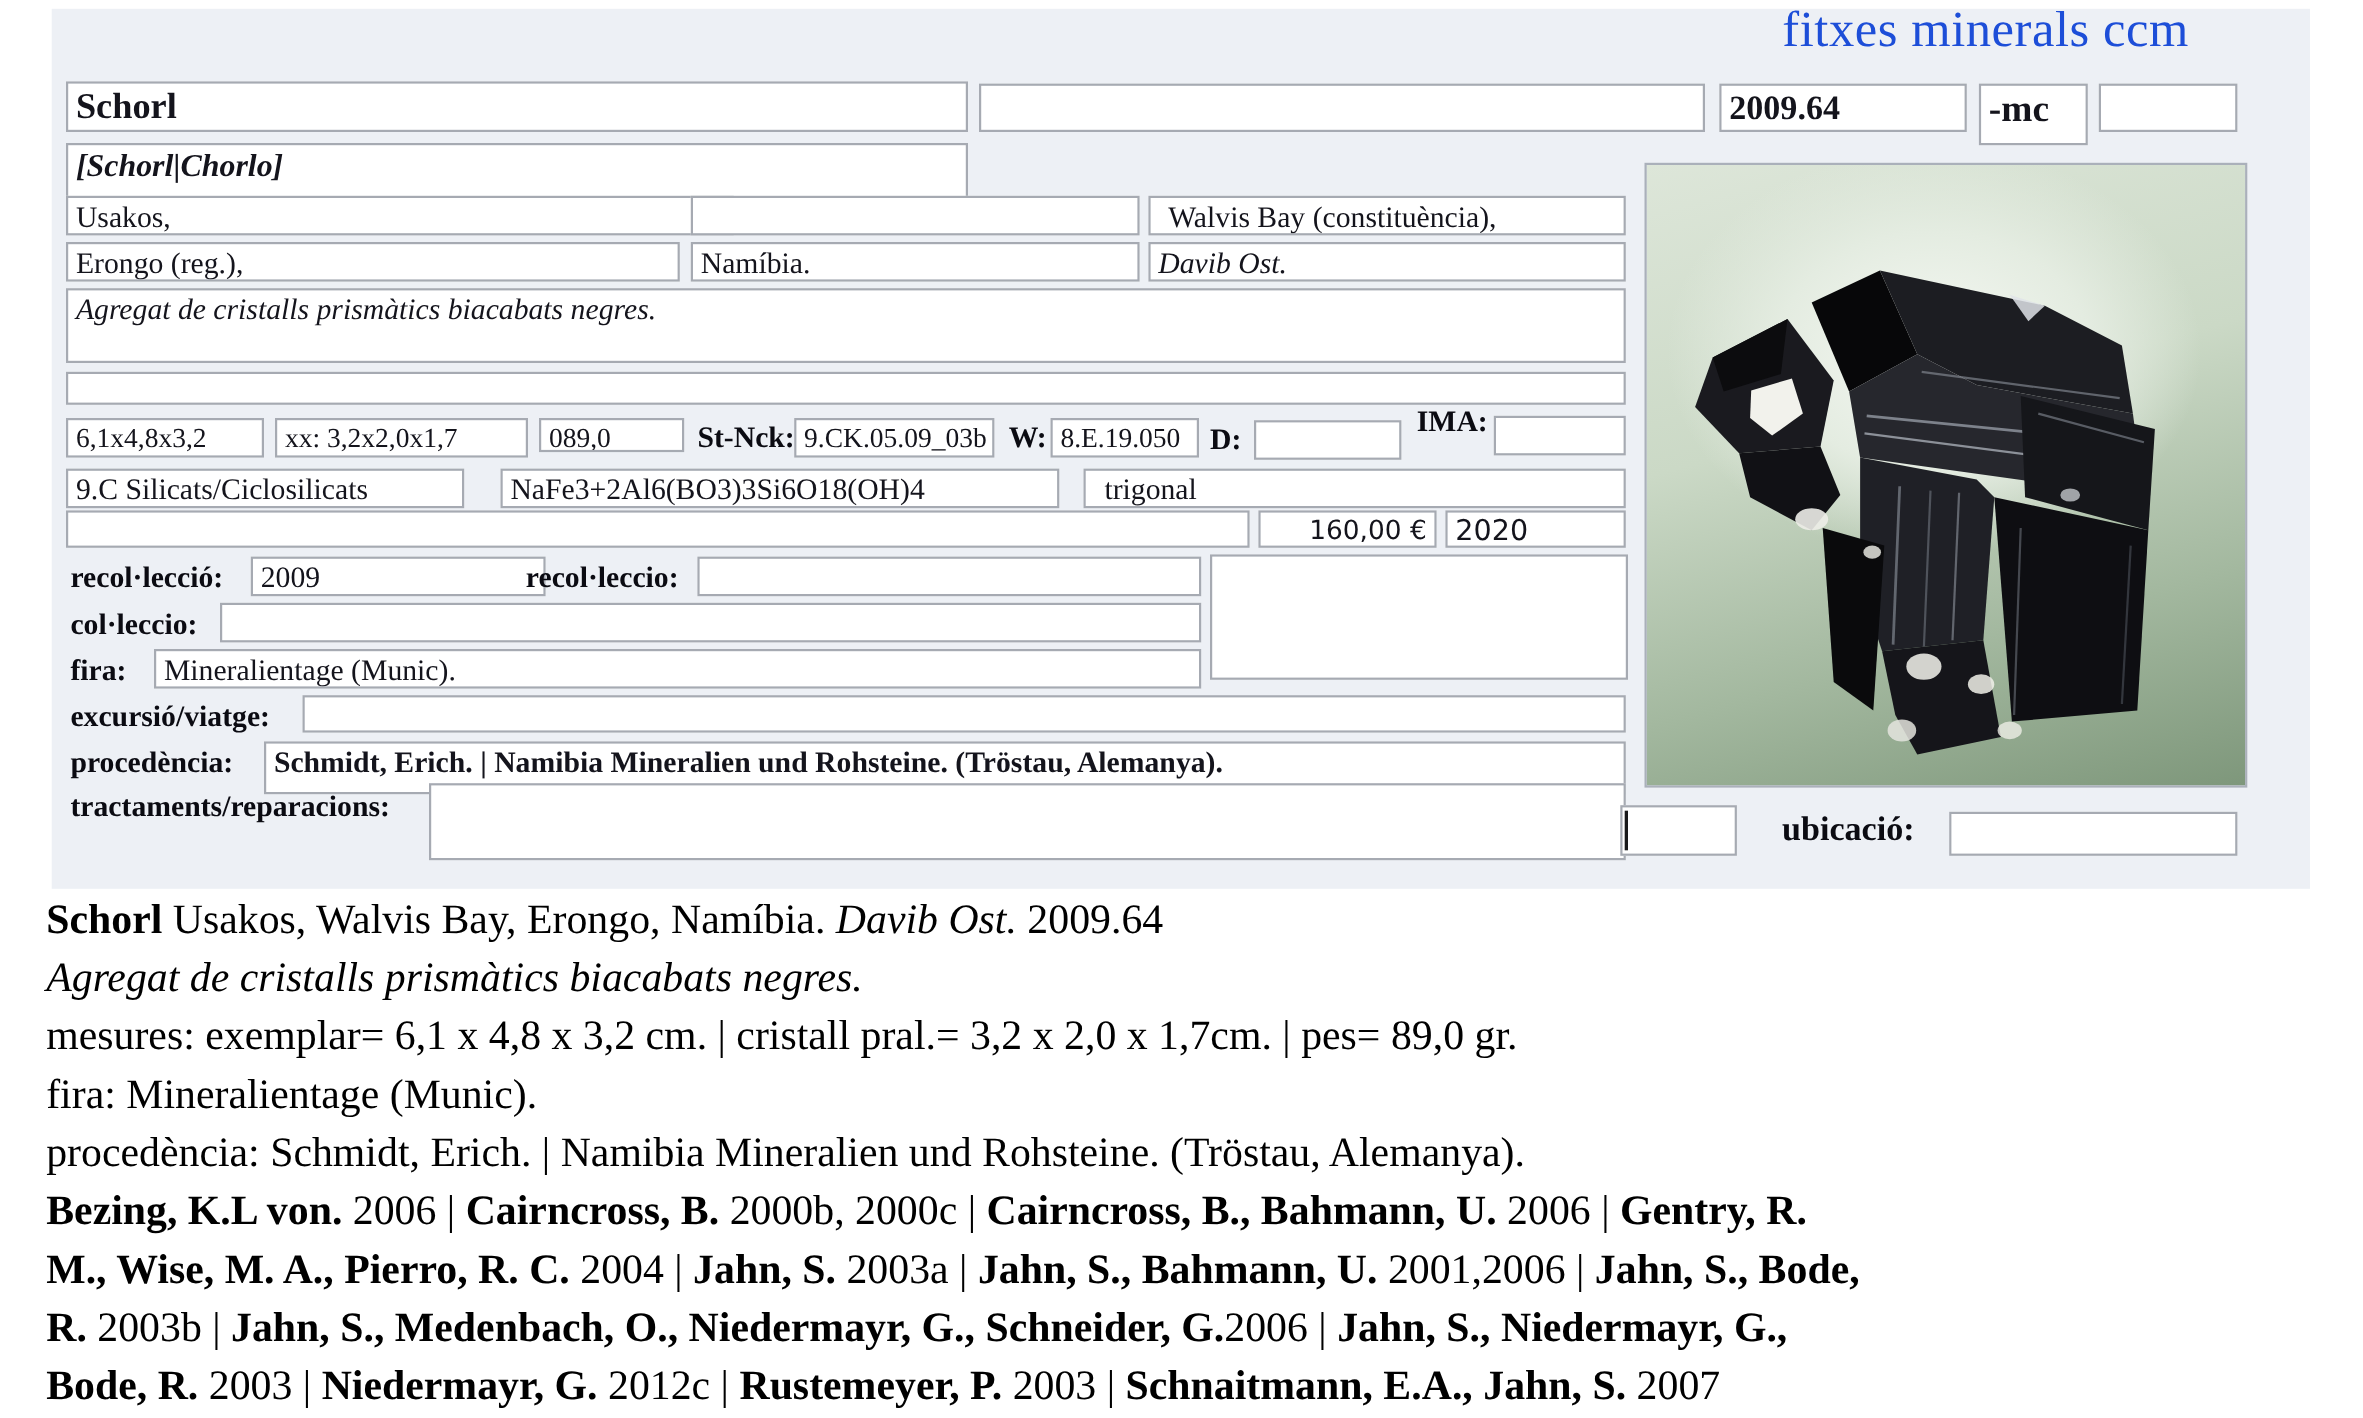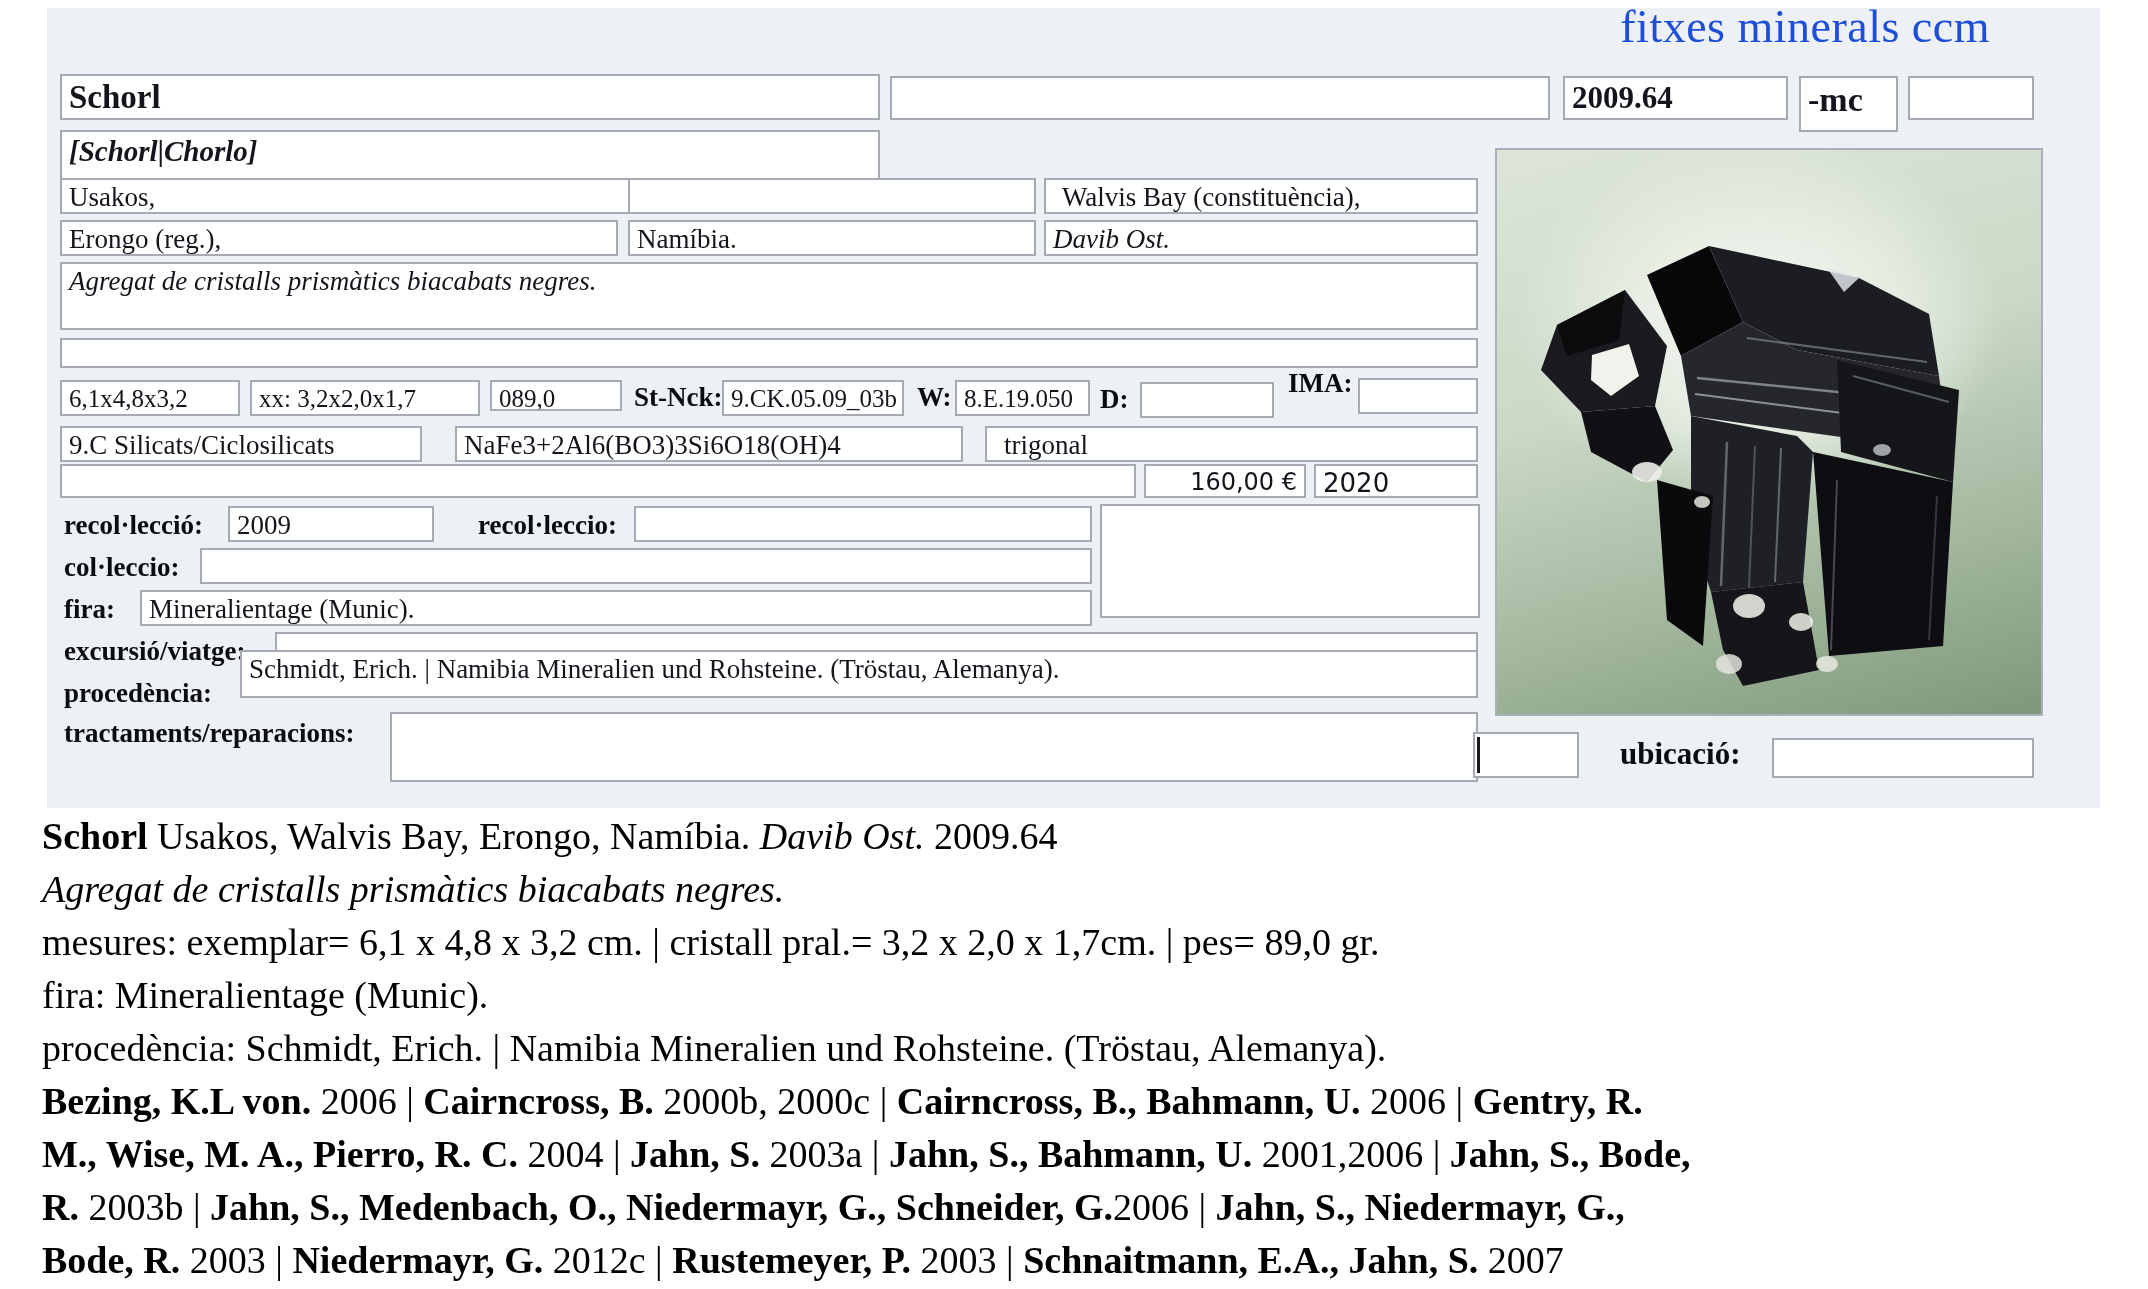--- a/index.html
+++ b/index.html
@@ -79,36 +79,36 @@
 
   <div class="fld" style="left:60px;top:426px;width:362px;height:36px;">9.C Silicats/Ciclosilicats</div>
   <div class="fld" style="left:455px;top:426px;width:508px;height:36px;">NaFe3+2Al6(BO3)3Si6O18(OH)4</div>
   <div class="fld" style="left:985px;top:426px;width:493px;height:36px;padding-left:17px;">trigonal</div>
 
   <div class="fld" style="left:60px;top:464px;width:1076px;height:34px;"></div>
   <div class="fld sans" style="left:1144px;top:464px;width:162px;height:34px;font-size:24px;text-align:right;">160,00 €</div>
   <div class="fld sans" style="left:1314px;top:464px;width:164px;height:34px;font-size:26px;">2020</div>
 
   <div class="lbl" style="left:64px;top:510px;">recol·lecció:</div>
-  <div class="fld" style="left:228px;top:506px;width:206px;height:36px;">2009</div>
+  <div class="fld" style="left:228px;top:506px;width:268px;height:36px;">2009</div>
   <div class="lbl" style="left:478px;top:510px;">recol·leccio:</div>
   <div class="fld" style="left:634px;top:506px;width:458px;height:36px;"></div>
   <div class="fld" style="left:1100px;top:504px;width:380px;height:114px;"></div>
 
   <div class="lbl" style="left:64px;top:552px;">col·leccio:</div>
   <div class="fld" style="left:200px;top:548px;width:892px;height:36px;"></div>
 
   <div class="lbl" style="left:64px;top:594px;">fira:</div>
   <div class="fld" style="left:140px;top:590px;width:952px;height:36px;">Mineralientage (Munic).</div>
 
   <div class="lbl" style="left:64px;top:636px;">excursió/viatge:</div>
   <div class="fld" style="left:275px;top:632px;width:1203px;height:34px;"></div>
 
   <div class="lbl" style="left:64px;top:678px;">procedència:</div>
-  <div class="fld" style="left:240px;top:650px;width:1238px;height:48px;">Schmidt, Erich. | Namibia Mineralien und Rohsteine. (Tröstau, Alemanya).</div>
+  <div class="fld" style="left:240px;top:674px;width:1238px;height:48px;font-weight:bold;">Schmidt, Erich. | Namibia Mineralien und Rohsteine. (Tröstau, Alemanya).</div>
 
   <div class="lbl" style="left:64px;top:718px;">tractaments/reparacions:</div>
   <div class="fld" style="left:390px;top:712px;width:1088px;height:70px;"></div>
 
   <div class="fld" style="left:1473px;top:732px;width:106px;height:46px;">
     <div class="caret"></div>
   </div>
   <div class="lbl" style="left:1620px;top:736px;font-size:31px;">ubicació:</div>
   <div class="fld" style="left:1772px;top:738px;width:262px;height:40px;"></div>
 

